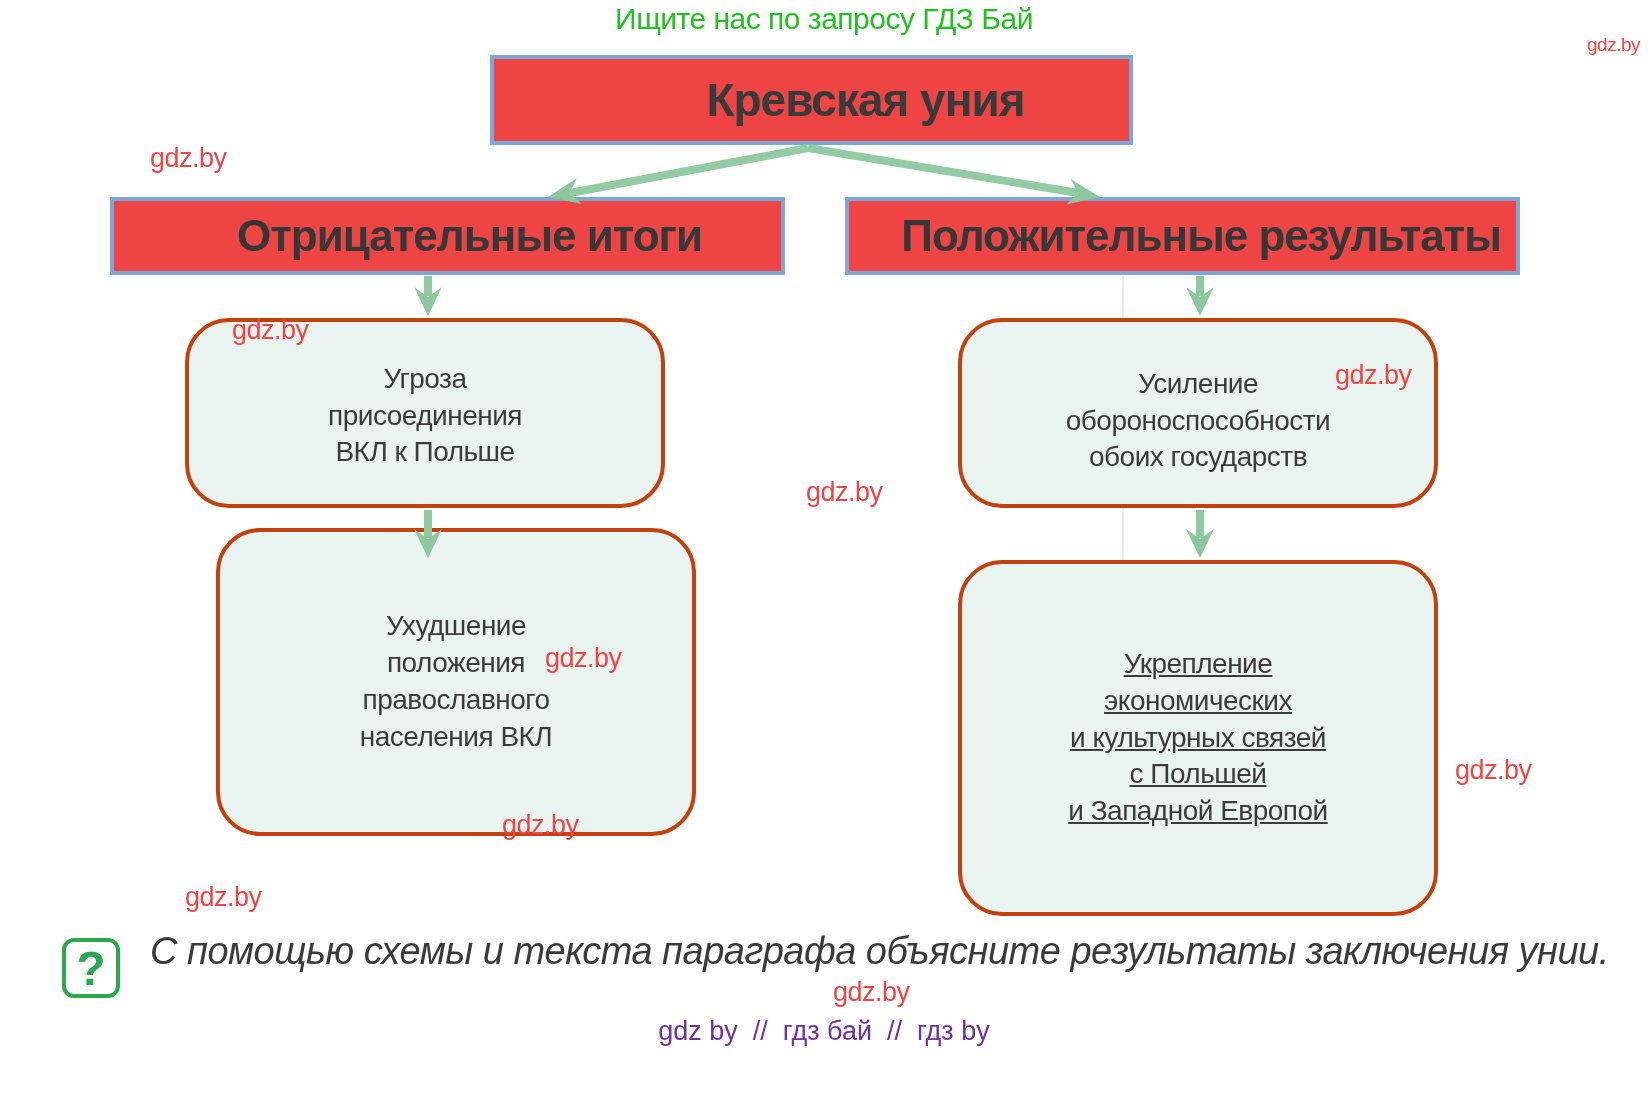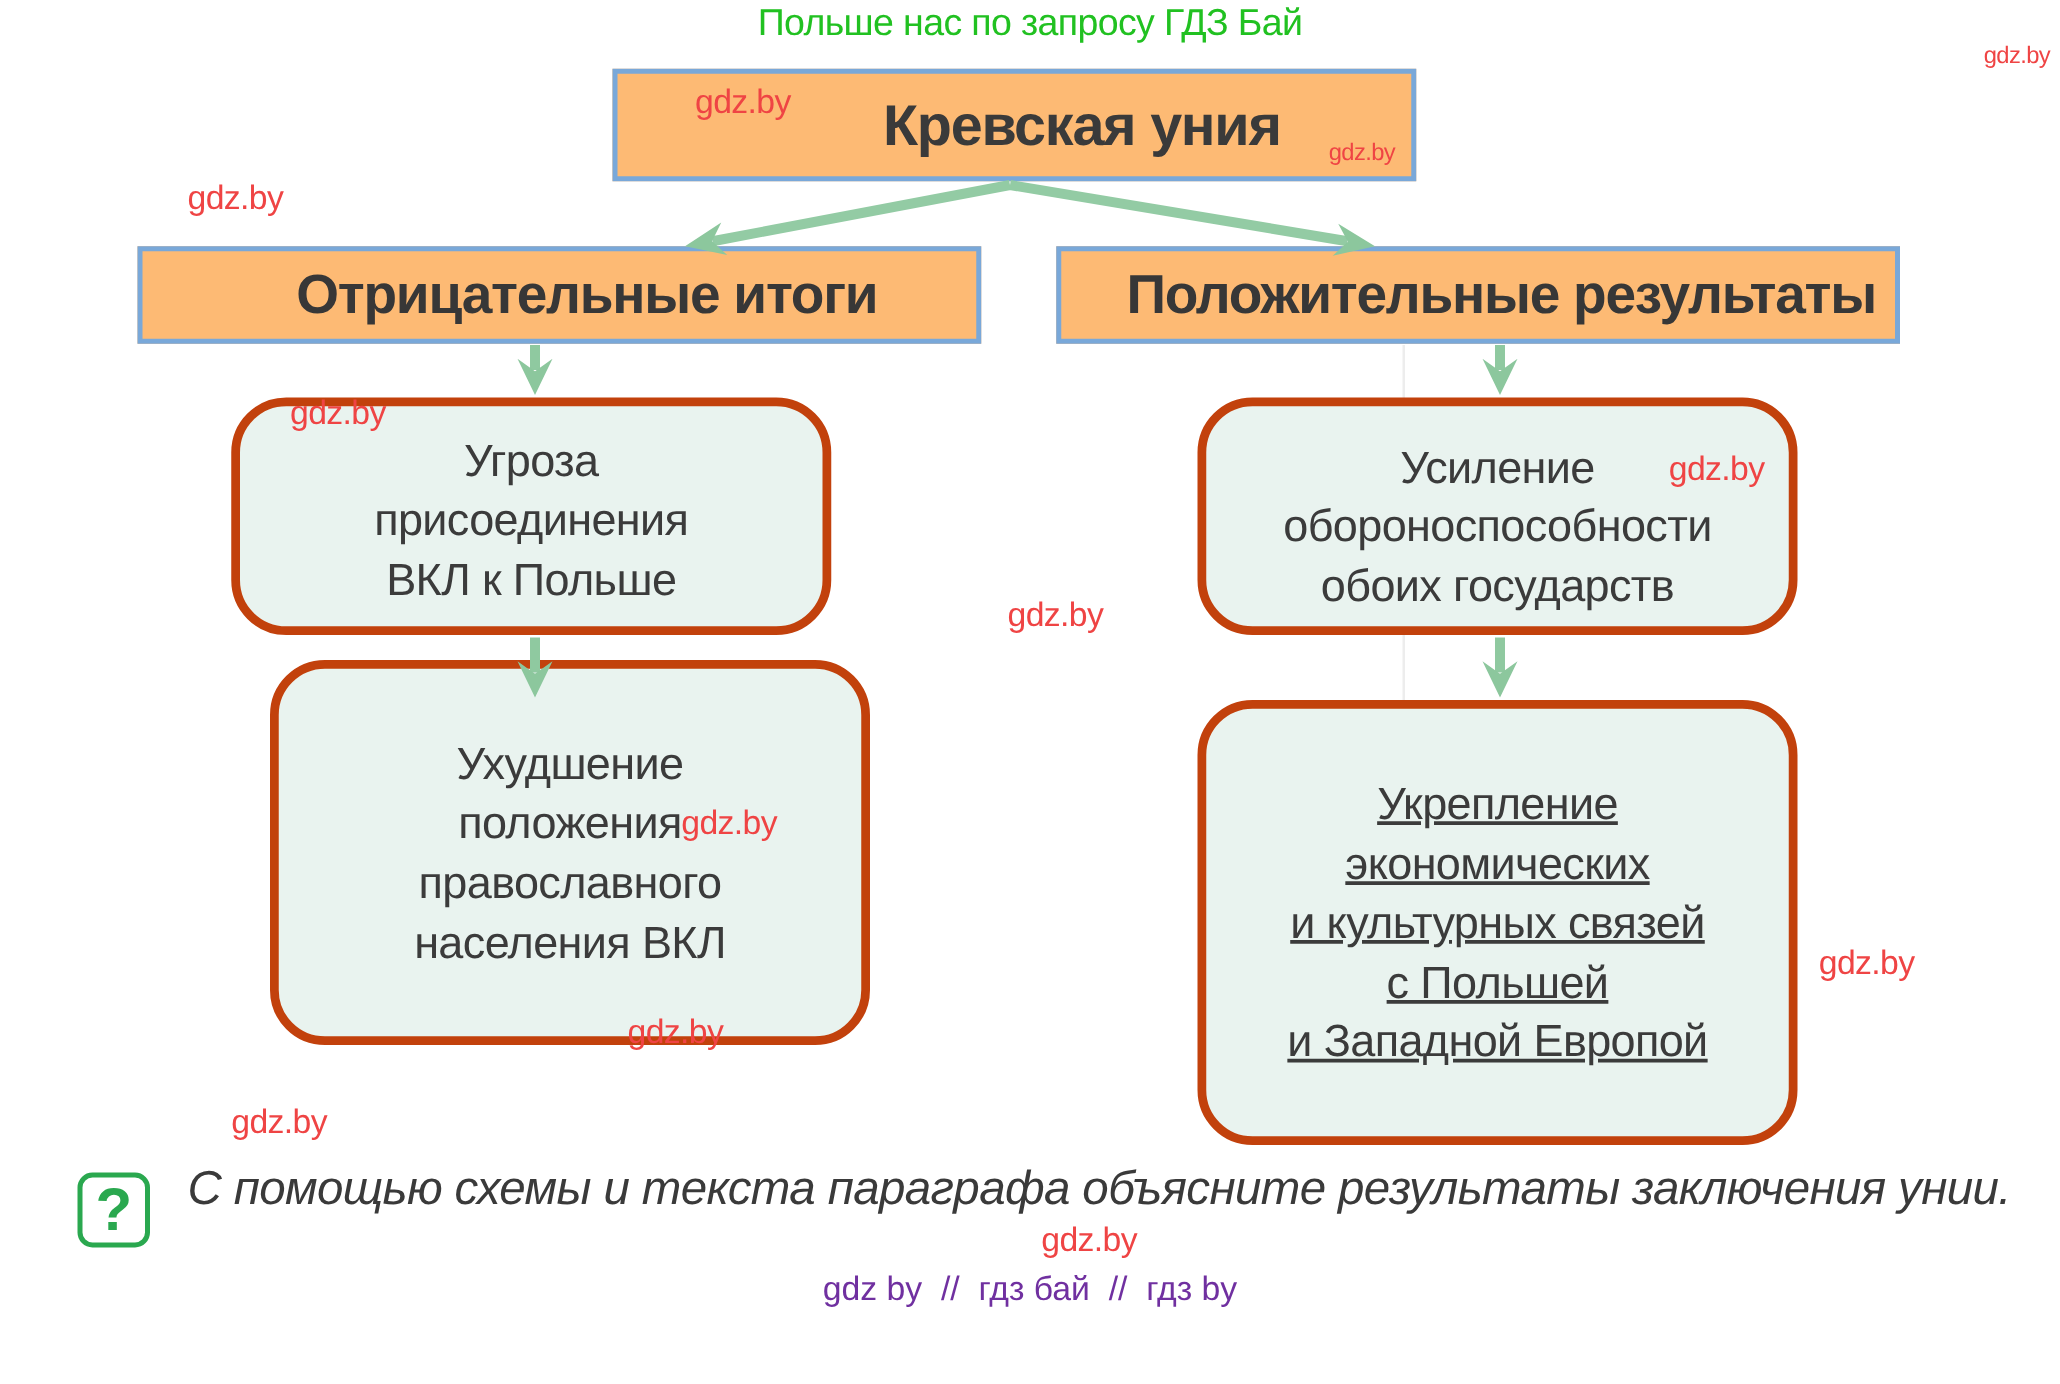--- a/index.html
+++ b/index.html
@@ -30,21 +30,21 @@
     text-align: center;
     font-size: 30px;
     letter-spacing: -0.5px;
     color: #21c121;
     z-index: 1;
   }
 
   
   .blue-box {
     position: absolute;
-    background: #fdba74;
+    background: #ef4444;
     border: 4px solid #79a8d9;
     z-index: 1;
     display: flex;
     align-items: center;
     justify-content: center;
   }
   .title-box { left: 490px; top: 55px; width: 643px; height: 90px; }
   .title-box .title-text {
     position: absolute;
     left: 0; width: 100%;
@@ -63,28 +63,28 @@
     font-weight: bold;
     letter-spacing: -1px;
     color: #373737;
     white-space: nowrap;
   }
 
   
   .green-box {
     position: absolute;
     background: #e9f3ef;
-    border: 7px solid #c2410c;
+    border: 4px solid #c2410c;
     border-radius: 44px;
     z-index: 1;
     display: flex;
     align-items: center;
     justify-content: center;
     text-align: center;
-    font-size: 36px;
+    font-size: 28px;
     line-height: 1.32;
     letter-spacing: -0.5px;
     color: #3b3b3b;
     white-space: pre-line;
   }
   .neg-box-1 { left: 185px; top: 318px; width: 480px; height: 190px; padding-top: 6px; }
   .neg-box-2 { left: 185px; top: 528px; width: 480px; height: 308px; margin-left: 31px; }
   .pos-box-1 { left: 958px; top: 318px; width: 480px; height: 190px; padding-top: 16px; }
   .pos-box-2 { left: 958px; top: 560px; width: 480px; height: 356px; text-decoration: underline; }
 
@@ -163,21 +163,21 @@
     z-index: 1;
   }
 </style>
 </head>
 <body>
 
 <div class="canvas">
 
   <div class="faint-line"></div>
 
-  <div class="banner">Польше нас по запросу ГДЗ Бай</div>
+  <div class="banner">Ищите нас по запросу ГДЗ Бай</div>
 
   <div class="wm small wm1">gdz.by</div>
 
   <div class="blue-box title-box">
     <div class="title-text">Кревская уния</div>
   </div>
   <div class="wm wm2">gdz.by</div>
   <div class="wm small wm3">gdz.by</div>
   <div class="wm wm4">gdz.by</div>
 

